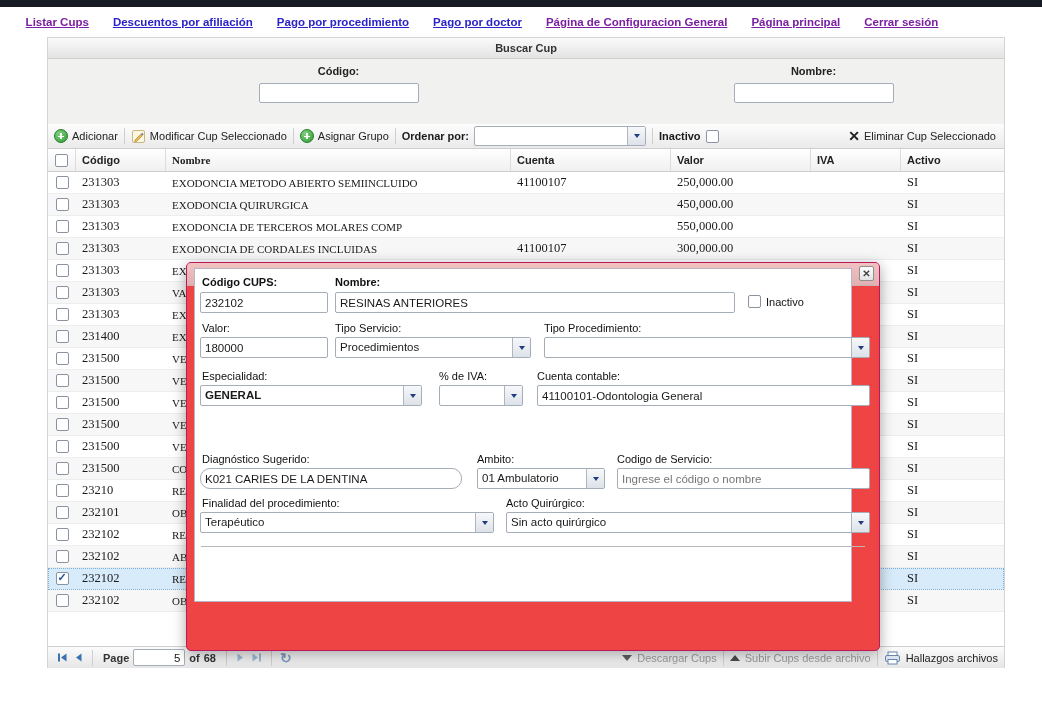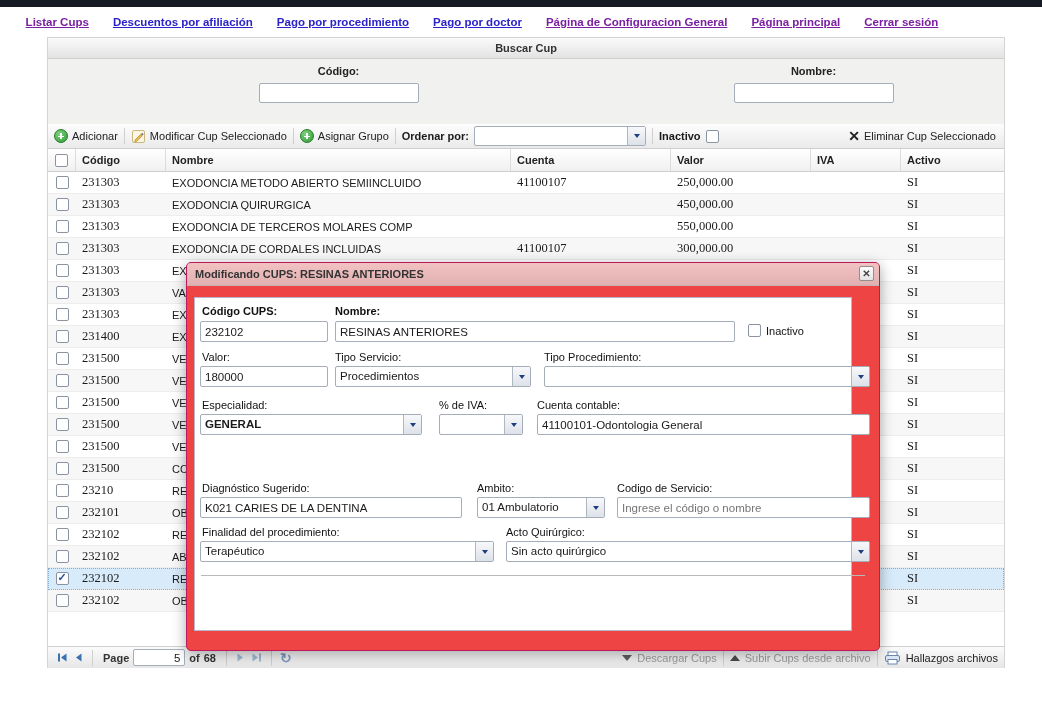--- a/index.html
+++ b/index.html
@@ -43,21 +43,21 @@
   .grid-header{left:0;top:111px;width:956px;height:22px;background:linear-gradient(#ffffff,#f0f0f0);
       border-bottom:1px solid #cfcfcf;display:flex;font-weight:bold;color:#222;}
   .gh{border-right:1px solid #dcdcdc;display:flex;align-items:center;padding-left:6px;box-sizing:border-box;}
   .grid-body{left:0;top:134px;width:956px;height:474px;background:#fff;overflow:hidden;}
   .row{display:flex;height:22px;border-bottom:1px solid #ededed;box-sizing:border-box;background:#fff;}
   .row:nth-child(even){background:#f7f7f7;}
   .row.sel{background:#d8ebfa;outline:1px dotted #7fb0dc;outline-offset:-1px;}
   .cell{display:flex;align-items:center;padding-left:6px;box-sizing:border-box;overflow:hidden;white-space:nowrap;}
   .c-cb{width:28px;justify-content:center;padding-left:0;}
   .c-codigo{width:90px;}
-  .c-nombre{width:345px;}
+  .c-nombre{width:345px;font-family:Liberation Serif, serif;}
   .c-cuenta{width:160px;}
   .c-valor{width:140px;}
   .c-iva{width:90px;}
   .c-activo{flex:1;}
   .serif{font-family:"Liberation Serif", serif;font-size:12.5px;}
   
   .pager{left:0;top:608px;width:956px;height:22px;background:linear-gradient(#fbfbfb,#e6e6e6);
       border-top:1px solid #cfcfcf;display:flex;align-items:center;padding:0 6px;box-sizing:border-box;}
   .pgico{width:16px;height:16px;display:inline-flex;align-items:center;justify-content:center;cursor:pointer;}
   .pager .lbl{font-weight:bold;color:#333;margin:0 4px;}
@@ -69,21 +69,21 @@
   
   .modal{left:186px;top:262px;width:694px;height:389px;border:1px solid #be185d;border-radius:5px;
       background:#ef4444;box-shadow:0 3px 14px rgba(0,0,0,0.35);box-sizing:border-box;}
   .m-title{position:absolute;left:0;top:0;right:0;height:22px;border-radius:4px 4px 0 0;
       background:linear-gradient(rgba(243,243,243,0.72),rgba(219,219,219,0.72));
       border-bottom:1px solid rgba(170,170,170,0.6);display:flex;align-items:center;padding-left:8px;
       font-weight:bold;color:#333;}
   .m-close{position:absolute;right:5px;top:3px;width:15px;height:15px;background:linear-gradient(#fdfdfd,#e4e4e4);
       border:1px solid #8f8f8f;border-radius:2px;display:flex;align-items:center;justify-content:center;
       font-size:10px;font-weight:bold;color:#444;cursor:pointer;box-sizing:border-box;}
-  .m-panel{position:absolute;left:7px;top:34px;width:658px;height:334px;background:#fff;border:1px solid #b6b6c4;box-sizing:border-box;}
+  .m-panel{position:absolute;left:7px;top:5px;width:658px;height:334px;background:#fff;border:1px solid #b6b6c4;box-sizing:border-box;}
   .m-label{position:absolute;font-size:11px;color:#111;white-space:nowrap;}
   .m-input{position:absolute;height:21px;}
   .m-combo{position:absolute;height:21px;}
   .m-sep{position:absolute;left:6px;width:664px;height:1px;background:#b9b9b9;}
   .m-footer{position:absolute;left:0;right:0;bottom:0;height:32px;display:flex;align-items:center;
       justify-content:flex-end;gap:8px;padding-right:13px;}
   .btn{height:21px;padding:0 12px;background:linear-gradient(#fafafa,#dcdcdc);border:1px solid #9a9a9a;
       border-radius:3px;font-family:"Liberation Sans",sans-serif;font-size:11px;color:#222;cursor:pointer;}
   
   .ic-pencil{width:15px;height:15px;display:inline-block;}
@@ -491,21 +491,21 @@
     <div class="combo m-combo" style="left:244px;top:116px;width:84px;">
       <span class="combo-text"></span>
       <span class="combo-btn">
           <i class="arrow-dn"></i>
         </span>
     </div>
     <span class="m-label" style="left:342px;top:101px;">Cuenta contable:</span>
     <input class="tbx m-input" style="left: 342px; top: 116px; width: 333px;" value="41100101-Odontologia General">
 
     <span class="m-label" style="left:7px;top:184px;">Diagnóstico Sugerido:</span>
-    <input class="tbx m-input" style="left: 5px; top: 199px; width: 262px;" value="K021 CARIES DE LA DENTINA">
+    <input class="tbx m-input" style="left: 5px; top: 199px; width: 262px; border-radius: 10px;" value="K021 CARIES DE LA DENTINA">
     <span class="m-label" style="left:282px;top:184px;">Ambito:</span>
     <div class="combo m-combo" style="left:282px;top:199px;width:128px;">
       <span class="combo-text">01 Ambulatorio</span>
       <span class="combo-btn">
           <i class="arrow-dn"></i>
         </span>
     </div>
     <span class="m-label" style="left:422px;top:184px;">Codigo de Servicio:</span>
     <input class="tbx m-input" style="left: 422px; top: 199px; width: 253px;" placeholder="Ingrese el código o nombre">
 

